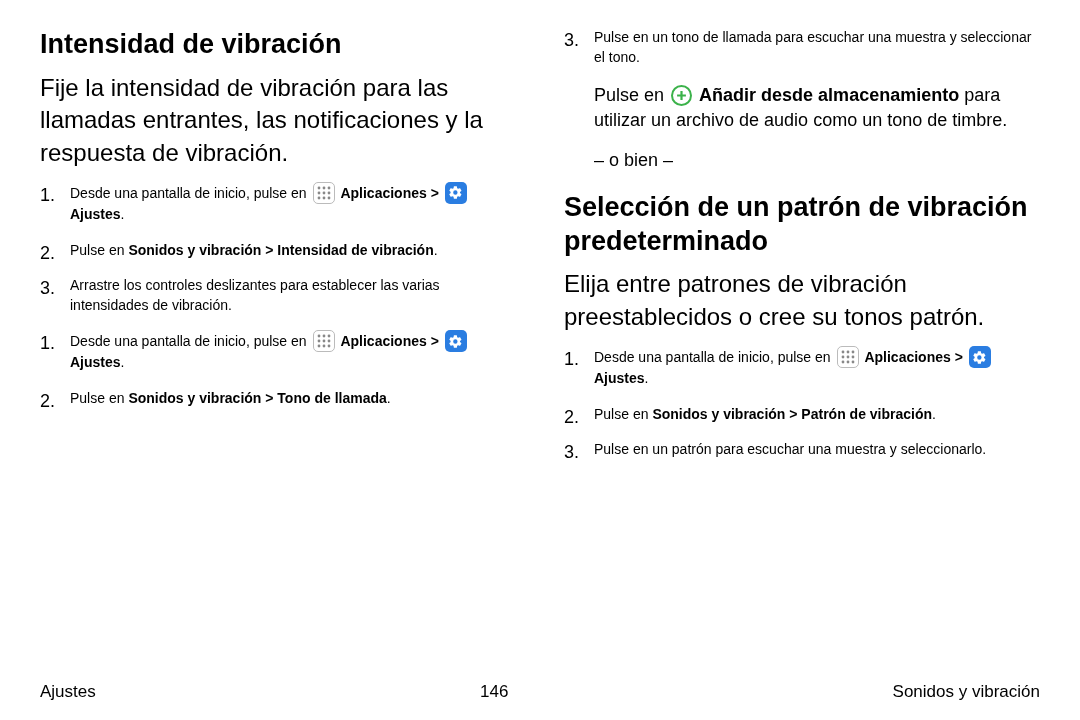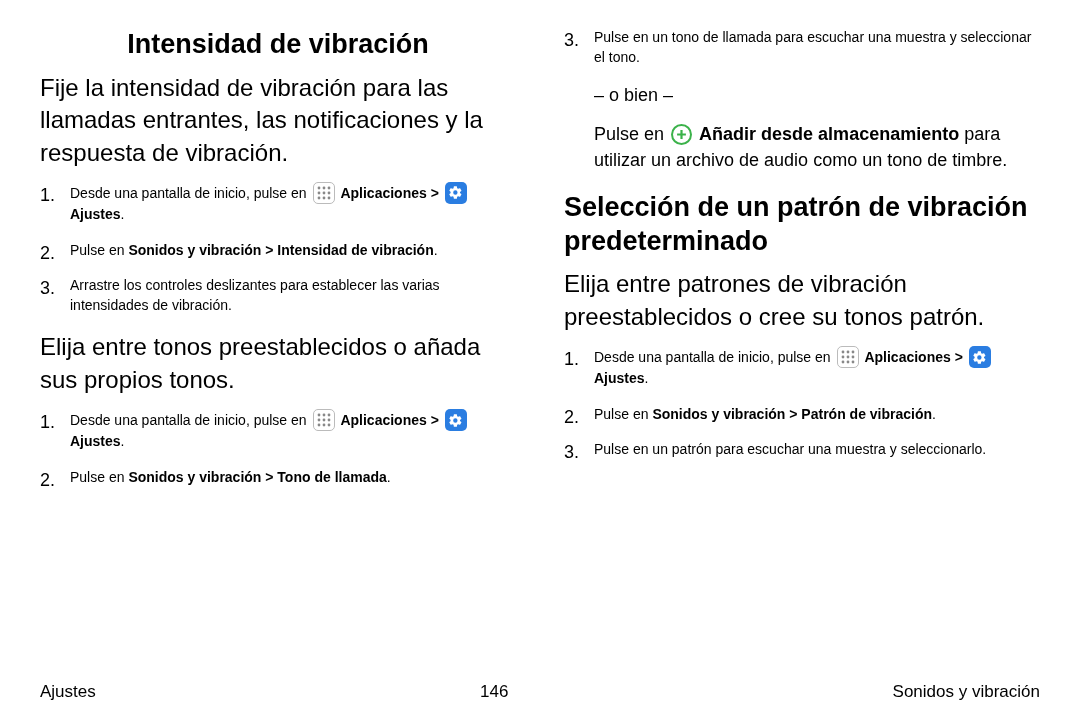--- a/index.html
+++ b/index.html
@@ -20,21 +20,21 @@
     flex: 1;
     min-width: 0;
   }
   h2 {
     font-size: 27px;
     font-weight: 700;
     line-height: 1.25;
     margin-bottom: 10px;
     margin-top: 18px;
   }
-  .col > h2:first-child { margin-top: 0; text-align: center; }
+  .col > h2:first-child { margin-top: 0; }
   p.intro {
     font-size: 24px;
     line-height: 1.35;
     margin-bottom: 14px;
   }
   ol { list-style: none; counter-reset: step; padding-left: 0; }
   ol > li {
     counter-increment: step;
     font-size: 14px;
     line-height: 1.4;
@@ -130,21 +130,20 @@
             </svg>
         </span>
         <span class="b">Ajustes</span><span>.</span>
       </li>
       <li>
         <span>Pulse en </span><span class="b">Sonidos y vibración &gt; Intensidad de vibración</span><span>.</span>
       </li>
       <li>Arrastre los controles deslizantes para establecer las varias intensidades de vibración.</li>
     </ol>
 
-    <p class="intro">Elija entre tonos preestablecidos o añada sus propios tonos.</p>
 
     <ol>
       <li>
         <span>Desde una pantalla de inicio, pulse en </span>
         <span class="icon icon-apps">
           <svg viewBox="0 0 14 14">
               <g fill="#888">
                 <circle cx="2" cy="2" r="1.4"></circle>
                 <circle cx="7" cy="2" r="1.4"></circle>
                 <circle cx="12" cy="2" r="1.4"></circle>
@@ -167,29 +166,29 @@
       <li>
         <span>Pulse en </span><span class="b">Sonidos y vibración &gt; Tono de llamada</span><span>.</span>
       </li>
     </ol>
   </div>
 
   <div class="col">
     <ol start="3" style="counter-reset: step 2;">
       <li>Pulse en un tono de llamada para escuchar una muestra y seleccionar el tono.</li>
     </ol>
-    <div class="sub">– o bien –</div>
     <div class="sub">
       <span>Pulse en </span><span class="icon icon-plus">
         <svg viewBox="0 0 10 10">
             <path stroke="#3bb24a" stroke-width="2" d="M5 1v8M1 5h8"></path>
           </svg>
       </span>
       <span class="b">Añadir desde almacenamiento</span><span> para utilizar un archivo de audio como un tono de timbre.</span>
     </div>
+    <div class="sub">– o bien –</div>
 
     <h2>Selección de un patrón de vibración predeterminado</h2>
     <p class="intro">Elija entre patrones de vibración preestablecidos o cree su tonos patrón.</p>
 
     <ol>
       <li>
         <span>Desde una pantalla de inicio, pulse en </span>
         <span class="icon icon-apps">
           <svg viewBox="0 0 14 14">
               <g fill="#888">

